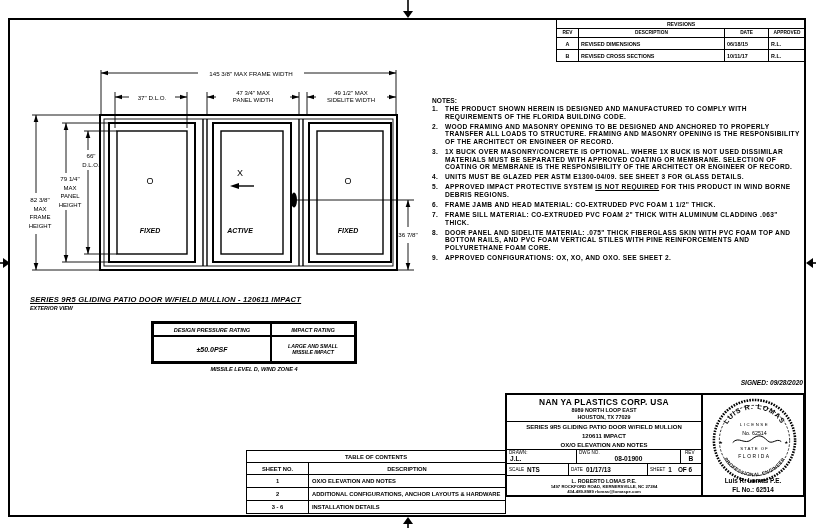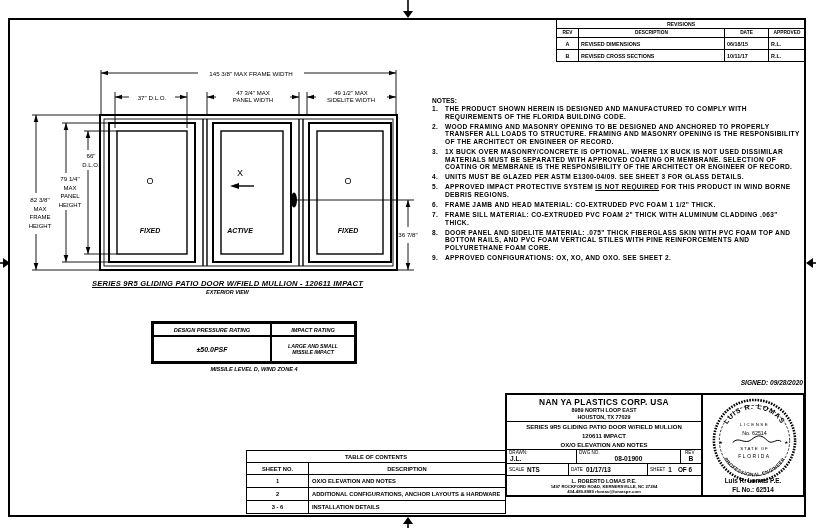--- a/index.html
+++ b/index.html
@@ -28,21 +28,21 @@
   svg .med{stroke-width:1.4;}
   svg .thin{stroke-width:0.9;}
   svg .ah{fill:#000;stroke:none;}
   svg text{fill:#000;}
   svg .dimtxt{font-size:6.2px;}
   svg .dimtxt2{font-size:6px;}
   svg .sym{font-size:9px;}
   svg .plabel{font-size:7px;font-weight:bold;font-style:italic;}
 
   
-  .elev-caption{left:30px;top:279px;width:395px;text-align:center;}
+  .elev-caption{left:30px;top:295px;width:395px;text-align:left;}
   .elev-caption .t1{font-size:7.6px;font-weight:bold;font-style:italic;text-decoration:underline;letter-spacing:0.2px;}
   .elev-caption .t2{font-size:5.4px;font-weight:bold;font-style:italic;margin-top:1px;}
 
   
   .rating{left:151px;top:321px;width:206px;}
   .rating .box{border:2px solid #000;display:flex;flex-direction:column;}
   .rating .row{display:flex;}
   .rating .hcell{border:1.5px solid #000;font-size:5.6px;font-weight:bold;font-style:italic;
                  text-align:center;height:13px;line-height:12px;white-space:nowrap;overflow:hidden;}
   .rating .vcell{border:1.5px solid #000;font-weight:bold;font-style:italic;text-align:center;height:26px;

